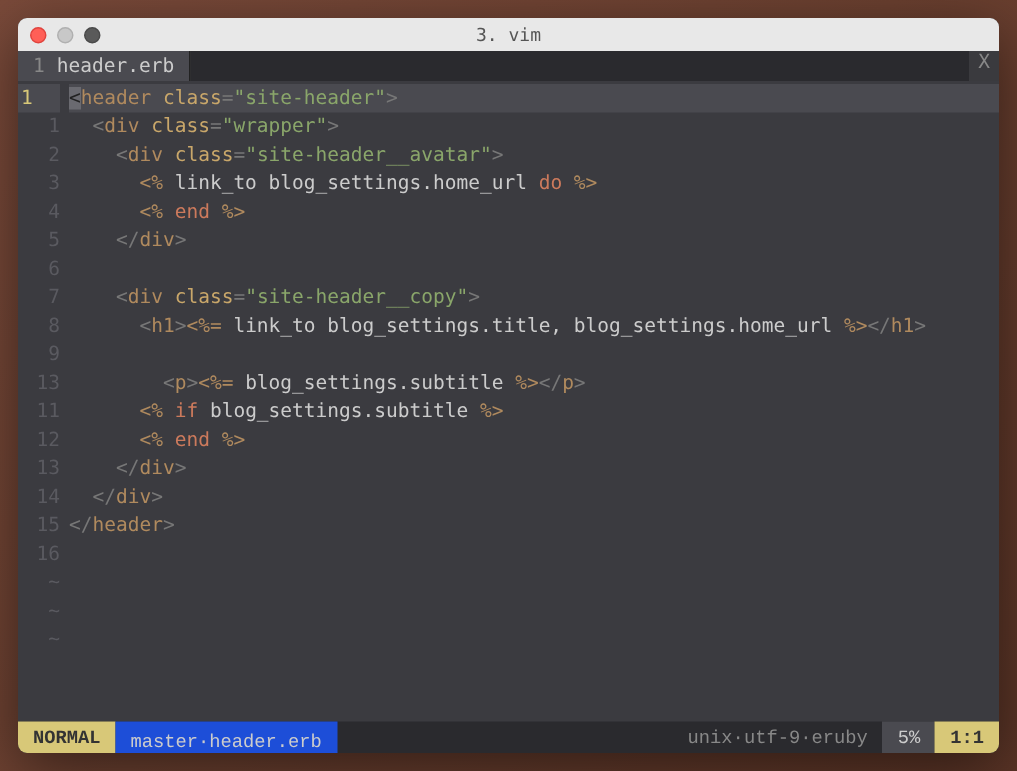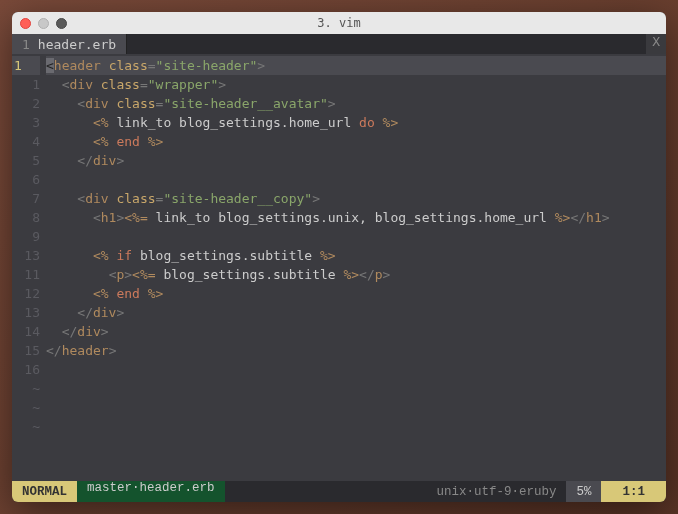--- a/index.html
+++ b/index.html
@@ -72,25 +72,25 @@
 .erb{color:#b08a5e;}     
 .kw{color:#cc7a5c;}      
 .sym{color:#8aa66a;}     
 .id{color:#ccc;}         
 .statusbar {
   height:21px; background:#2a2a2e;
   display:flex; align-items:stretch;
   color:#999; font-size:12.5px;font-family:Liberation Mono, monospace;
 }
 .mode{background:#d8c878;color:#333;padding:0 10px;display:flex;align-items:center;font-weight:bold;}
-.branch{background:#14532d;padding:0 10px;display:flex;align-items:flex-start;color:#ccc;}
+.branch{background:#1d4ed8;padding:0 10px;display:flex;align-items:flex-end;color:#ccc;}
 .spacer{flex:1;}
 .info{padding:0 10px;display:flex;align-items:center;color:#888;justify-content:flex-end;}
 .pct-box{background:#4a4a50;padding:0 10px;display:flex;align-items:center;color:#ccc;}
-.pos{background:#d8c878;color:#333;padding:0 21px;display:flex;align-items:center;font-weight:bold;}
+.pos{background:#d8c878;color:#333;padding:0 10px;display:flex;align-items:center;font-weight:bold;}
 </style>
 </head>
 <body>
 
 <div class="window">
 
   <div class="titlebar">
     <div class="traffic">
       <span class="tc-close"></span>
       <span class="tc-min"></span>
@@ -134,24 +134,24 @@
 
     <div class="code">
       <div class="line curline"><span class="curcol">&lt;</span><span class="tg">header</span><span> </span><span class="attr">class</span><span class="pct">=</span><span class="str">"</span><span class="str">site-header</span><span class="str">"</span><span class="pct">&gt;</span></div>
       <div class="line"><span>  </span><span class="pct">&lt;</span><span class="tg">div</span><span> </span><span class="attr">class</span><span class="pct">=</span><span class="str">"</span><span class="str">wrapper</span><span class="str">"</span><span class="pct">&gt;</span></div>
       <div class="line"><span>    </span><span class="pct">&lt;</span><span class="tg">div</span><span> </span><span class="attr">class</span><span class="pct">=</span><span class="str">"</span><span class="str">site-header__avatar</span><span class="str">"</span><span class="pct">&gt;</span></div>
       <div class="line"><span>      </span><span class="erb">&lt;%</span><span> </span><span class="id">link_to blog_settings.home_url</span><span> </span><span class="kw">do</span><span> </span><span class="erb">%&gt;</span></div>
       <div class="line"><span>      </span><span class="erb">&lt;%</span><span> </span><span class="kw">end</span><span> </span><span class="erb">%&gt;</span></div>
       <div class="line"><span>    </span><span class="pct">&lt;/</span><span class="tg">div</span><span class="pct">&gt;</span></div>
       <div class="line"><span></span></div>
       <div class="line"><span>    </span><span class="pct">&lt;</span><span class="tg">div</span><span> </span><span class="attr">class</span><span class="pct">=</span><span class="str">"</span><span class="str">site-header__copy</span><span class="str">"</span><span class="pct">&gt;</span></div>
-      <div class="line"><span>      </span><span class="pct">&lt;</span><span class="tg">h1</span><span class="pct">&gt;</span><span class="erb">&lt;%=</span><span> </span><span class="id">link_to blog_settings.unix, blog_settings.home_url</span><span> </span><span class="erb">%&gt;</span><span class="pct">&lt;/</span><span class="tg">h1</span><span class="pct">&gt;</span></div>
+      <div class="line"><span>      </span><span class="pct">&lt;</span><span class="tg">h1</span><span class="pct">&gt;</span><span class="erb">&lt;%=</span><span> </span><span class="id">link_to blog_settings.title, blog_settings.home_url</span><span> </span><span class="erb">%&gt;</span><span class="pct">&lt;/</span><span class="tg">h1</span><span class="pct">&gt;</span></div>
       <div class="line"><span></span></div>
+      <div class="line"><span>        </span><span class="pct">&lt;</span><span class="tg">p</span><span class="pct">&gt;</span><span class="erb">&lt;%=</span><span> </span><span class="id">blog_settings.subtitle</span><span> </span><span class="erb">%&gt;</span><span class="pct">&lt;/</span><span class="tg">p</span><span class="pct">&gt;</span></div>
       <div class="line"><span>      </span><span class="erb">&lt;%</span><span> </span><span class="kw">if</span><span> </span><span class="id">blog_settings.subtitle</span><span> </span><span class="erb">%&gt;</span></div>
-      <div class="line"><span>        </span><span class="pct">&lt;</span><span class="tg">p</span><span class="pct">&gt;</span><span class="erb">&lt;%=</span><span> </span><span class="id">blog_settings.subtitle</span><span> </span><span class="erb">%&gt;</span><span class="pct">&lt;/</span><span class="tg">p</span><span class="pct">&gt;</span></div>
       <div class="line"><span>      </span><span class="erb">&lt;%</span><span> </span><span class="kw">end</span><span> </span><span class="erb">%&gt;</span></div>
       <div class="line"><span>    </span><span class="pct">&lt;/</span><span class="tg">div</span><span class="pct">&gt;</span></div>
       <div class="line"><span>  </span><span class="pct">&lt;/</span><span class="tg">div</span><span class="pct">&gt;</span></div>
       <div class="line"><span></span><span class="pct">&lt;/</span><span class="tg">header</span><span class="pct">&gt;</span></div>
     </div>
   </div>
 
   <div class="statusbar">
     <div class="mode">NORMAL</div>
     <div class="branch">

